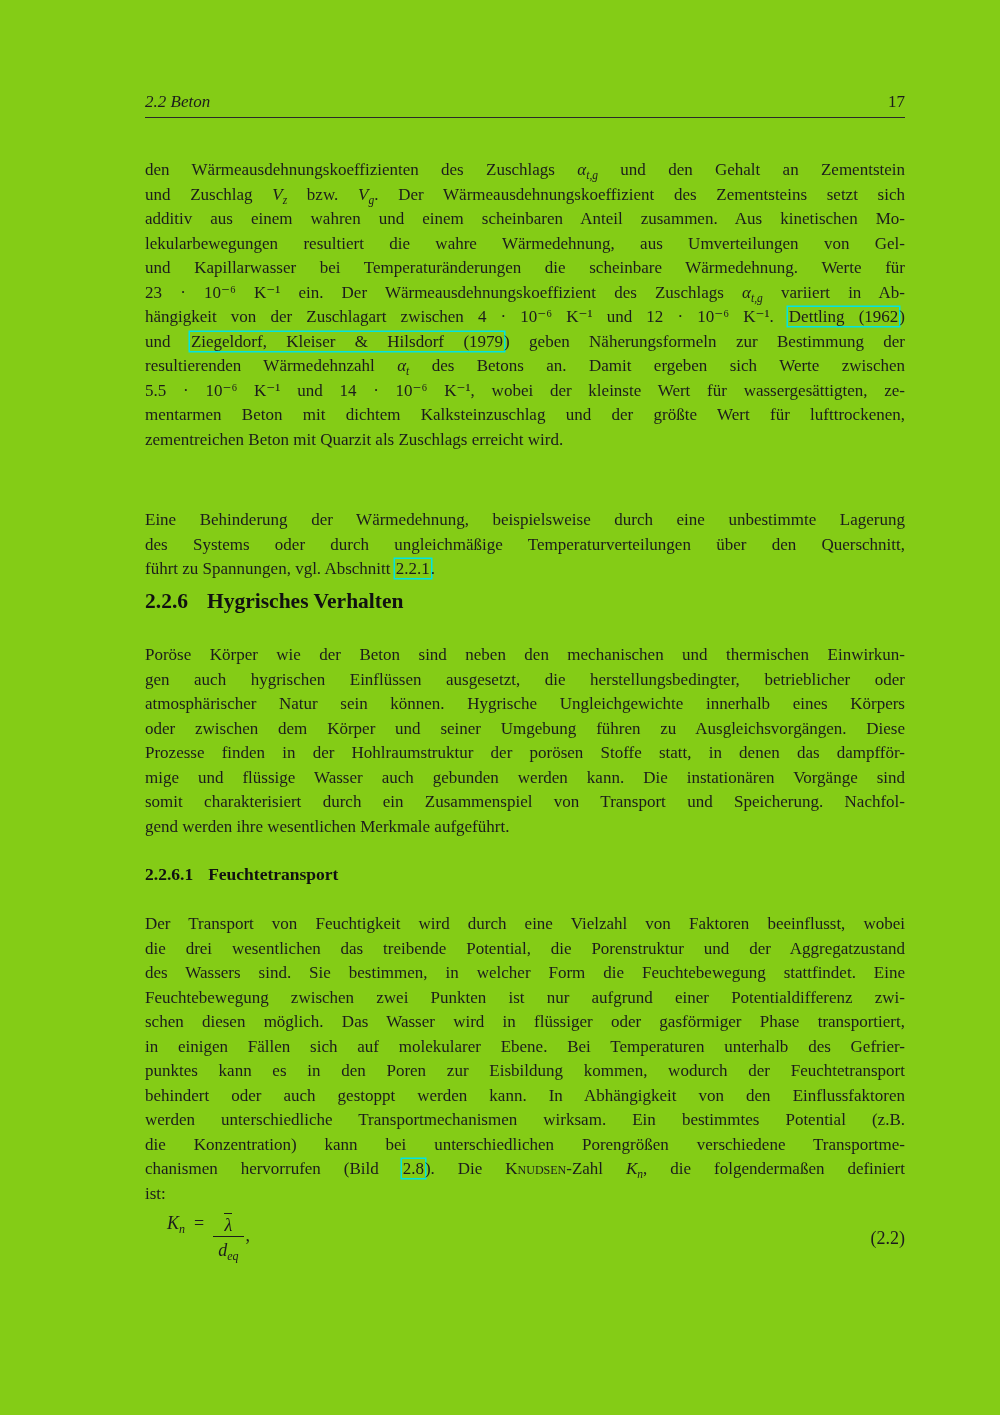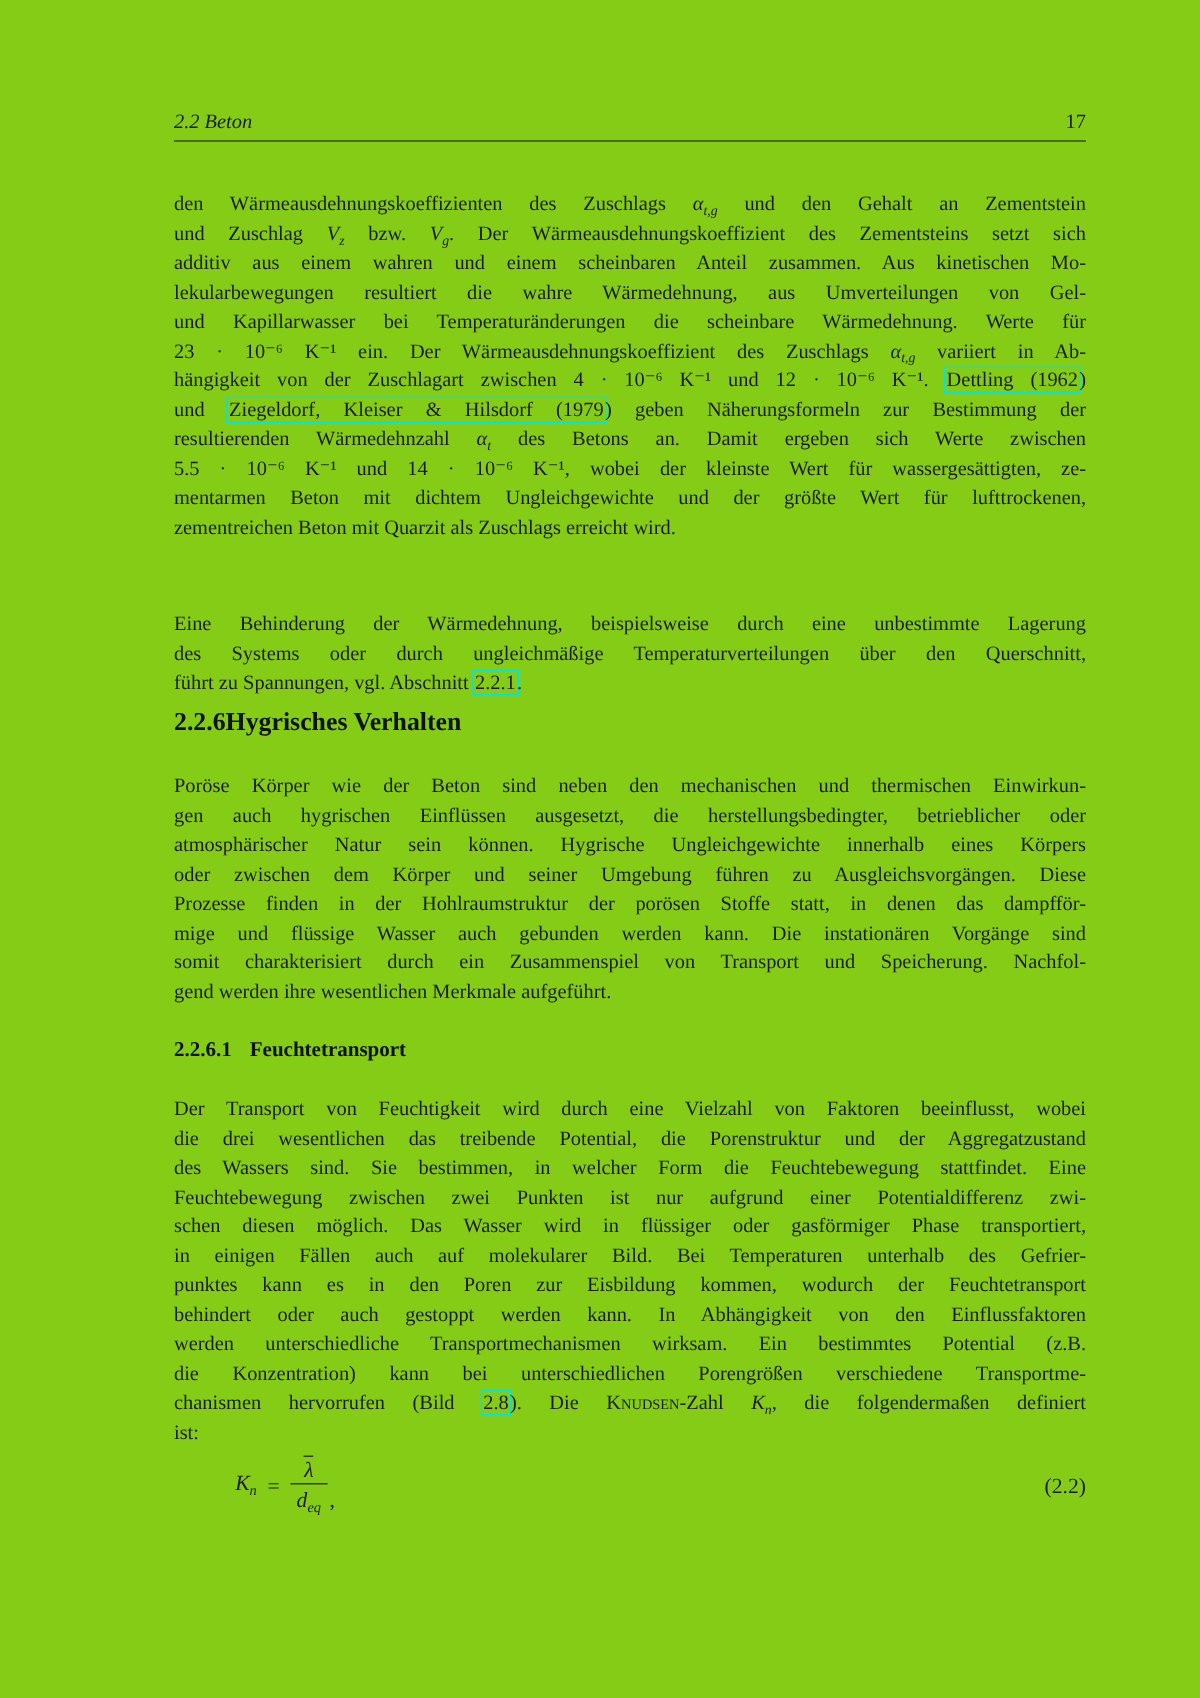--- a/index.html
+++ b/index.html
@@ -47,32 +47,32 @@
     box-shadow: 0 0 0 1.5px var(--linkbox, #00e4e4);
     padding: 0 1px;
     margin-top: 31px;
   }
 
   
   .heading { position: absolute; left: 145px; font-weight: bold; color: #111; }
   .h-section    { top: 589px; font-size: 21.5px; }
   .h-subsection { top: 864px; font-size: 17.5px; text-align: center; }
   .heading .num { display: inline-block; }
-  .h-section .num    { }
+  .h-section .num    { margin-right: 19px; }
   .h-subsection .num { margin-right: 15px; }
 
   
   .eqrow {
     top: 1202px;
     height: 72px;
     display: flex;
     align-items: center;
     font-size: 18px;
   }
-  .eq-main { margin-left: 51px; display: flex; align-items: center; }
+  .eq-main { margin-left: 22px; display: flex; }
   .eq-lhs { font-style: italic; }
   .eq-lhs .sub { font-size: 12px; vertical-align: -4px; }
   .eq-equals { margin: 0 9px; font-style: normal; }
   .frac { display: inline-block; text-align: center; vertical-align: middle; }
   .frac .num { padding: 0 5px 4px; }
   .frac .den { border-top: 1.4px solid #1c1c1c; padding: 3px 5px 0; }
   .overbar { display: inline-block; border-top: 1.4px solid #1c1c1c; padding-top: 2px; line-height: 1.1; }
   .mi { font-style: italic; }
   .msub { font-style: italic; font-size: 12px; vertical-align: -4px; }
   .eq-comma { transform: translateY(12px); margin-left: 2px; }
@@ -93,21 +93,21 @@
       <div class="jline"><span>den Wärmeausdehnungskoeffizienten des Zuschlags </span><span class="seg-i">α</span><span class="seg-sub">t,g</span><span> und den Gehalt an Zementstein</span></div>
       <div class="jline"><span>und Zuschlag </span><span class="seg-i">V</span><span class="seg-sub">z</span><span> bzw. </span><span class="seg-i">V</span><span class="seg-sub">g</span><span>. Der Wärmeausdehnungskoeffizient des Zementsteins setzt sich</span></div>
       <div class="jline"><span>additiv aus einem wahren und einem scheinbaren Anteil zusammen. Aus kinetischen Mo-</span></div>
       <div class="jline"><span>lekularbewegungen resultiert die wahre Wärmedehnung, aus Umverteilungen von Gel-</span></div>
       <div class="jline"><span>und Kapillarwasser bei Temperaturänderungen die scheinbare Wärmedehnung. Werte für</span></div>
       <div class="jline"><span>23 · 10⁻⁶ K⁻¹ ein. Der Wärmeausdehnungskoeffizient des Zuschlags </span><span class="seg-i">α</span><span class="seg-sub">t,g</span><span> variiert in Ab-</span></div>
       <div class="jline"><span>hängigkeit von der Zuschlagart zwischen 4 · 10⁻⁶ K⁻¹ und 12 · 10⁻⁶ K⁻¹. </span><span class="seg-box">Dettling (1962</span><span>)</span></div>
       <div class="jline"><span>und </span><span class="seg-box">Ziegeldorf, Kleiser &amp; Hilsdorf (1979</span><span>) geben Näherungsformeln zur Bestimmung der</span></div>
       <div class="jline"><span>resultierenden Wärmedehnzahl </span><span class="seg-i">α</span><span class="seg-sub">t</span><span> des Betons an. Damit ergeben sich Werte zwischen</span></div>
       <div class="jline"><span>5.5 · 10⁻⁶ K⁻¹ und 14 · 10⁻⁶ K⁻¹, wobei der kleinste Wert für wassergesättigten, ze-</span></div>
-      <div class="jline"><span>mentarmen Beton mit dichtem Ungleichgewichte und der größte Wert für lufttrockenen,</span></div>
+      <div class="jline"><span>mentarmen Beton mit dichtem Kalksteinzuschlag und der größte Wert für lufttrockenen,</span></div>
       <div class="jline jlast"><span>zementreichen Beton mit Quarzit als Zuschlags erreicht wird.</span></div>
     </div>
 
   <div class="textcol para" style="top:508px">
       <div class="jline"><span>Eine Behinderung der Wärmedehnung, beispielsweise durch eine unbestimmte Lagerung</span></div>
       <div class="jline"><span>des Systems oder durch ungleichmäßige Temperaturverteilungen über den Querschnitt,</span></div>
       <div class="jline jlast"><span>führt zu Spannungen, vgl. Abschnitt </span><span class="seg-box">2.2.1</span><span>.</span></div>
     </div>
 
   <div class="heading h-section">
@@ -128,21 +128,21 @@
   <div class="heading h-subsection">
     <span class="num">2.2.6.1</span><span>Feuchtetransport</span>
   </div>
 
   <div class="textcol para" style="top:912px">
       <div class="jline"><span>Der Transport von Feuchtigkeit wird durch eine Vielzahl von Faktoren beeinflusst, wobei</span></div>
       <div class="jline"><span>die drei wesentlichen das treibende Potential, die Porenstruktur und der Aggregatzustand</span></div>
       <div class="jline"><span>des Wassers sind. Sie bestimmen, in welcher Form die Feuchtebewegung stattfindet. Eine</span></div>
       <div class="jline"><span>Feuchtebewegung zwischen zwei Punkten ist nur aufgrund einer Potentialdifferenz zwi-</span></div>
       <div class="jline"><span>schen diesen möglich. Das Wasser wird in flüssiger oder gasförmiger Phase transportiert,</span></div>
-      <div class="jline"><span>in einigen Fällen auch auf molekularer Bild. Bei Temperaturen unterhalb des Gefrier-</span></div>
+      <div class="jline"><span>in einigen Fällen sich auf molekularer Ebene. Bei Temperaturen unterhalb des Gefrier-</span></div>
       <div class="jline"><span>punktes kann es in den Poren zur Eisbildung kommen, wodurch der Feuchtetransport</span></div>
       <div class="jline"><span>behindert oder auch gestoppt werden kann. In Abhängigkeit von den Einflussfaktoren</span></div>
       <div class="jline"><span>werden unterschiedliche Transportmechanismen wirksam. Ein bestimmtes Potential (z.B.</span></div>
       <div class="jline"><span>die Konzentration) kann bei unterschiedlichen Porengrößen verschiedene Transportme-</span></div>
       <div class="jline"><span>chanismen hervorrufen (Bild </span><span class="seg-box">2.8</span><span>). Die </span><span class="seg-sc">Knudsen</span><span>-Zahl </span><span class="seg-i">K</span><span class="seg-sub">n</span><span>, die folgendermaßen definiert</span></div>
       <div class="jline jlast"><span>ist:</span></div>
     </div>
 
   <div class="textcol eqrow">
     <span class="eq-main">

